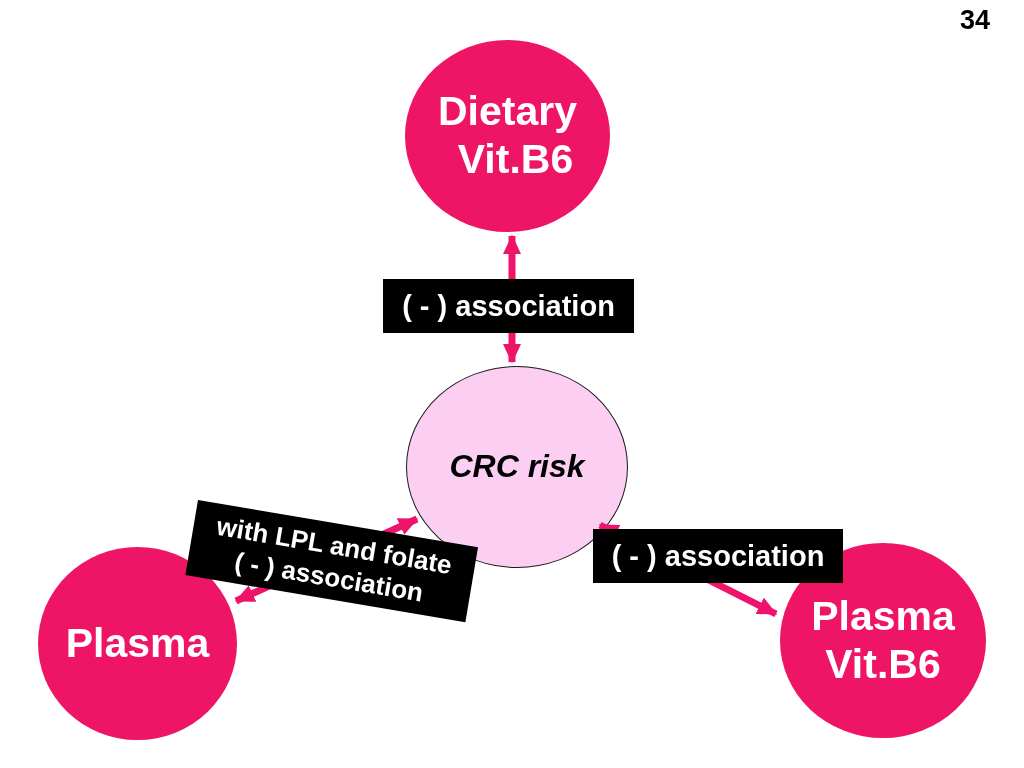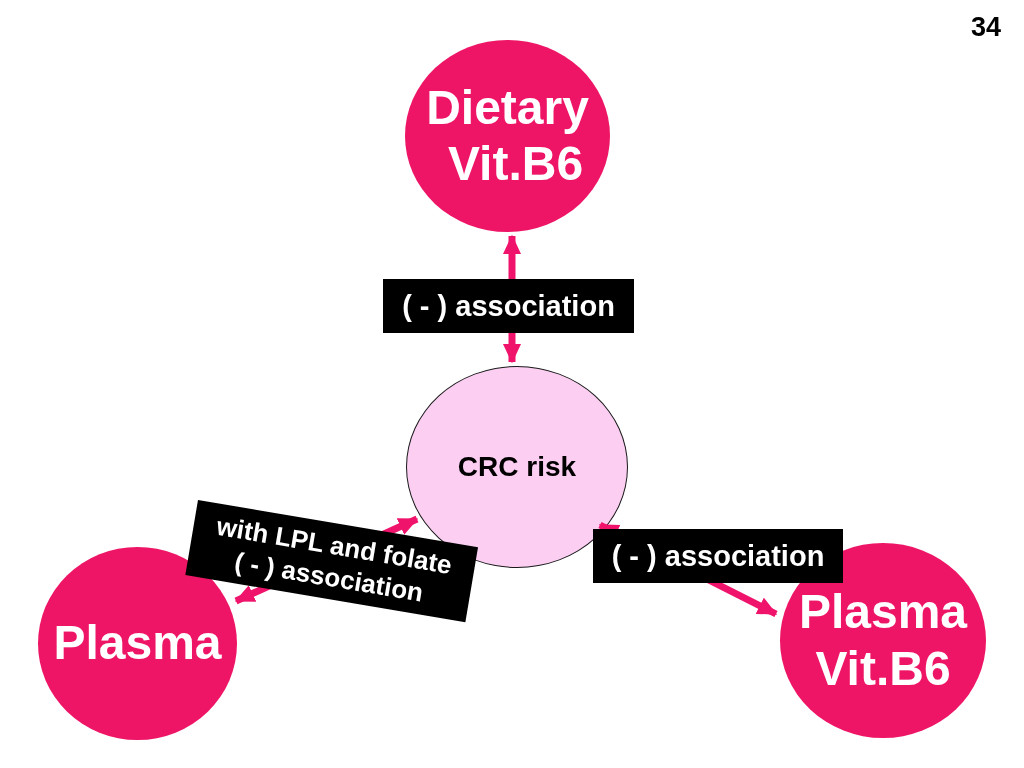--- a/index.html
+++ b/index.html
@@ -10,51 +10,52 @@
   }
   .slide {
     position: relative;
     width: 1024px;
     height: 768px;
     background: #ffffff;
     overflow: hidden;
   }
   .page-number {
     position: absolute;
-    top: 12px;
+    top: 5px;
     left: 960px;
     width: 52px;
-    text-align: center;
+    text-align: left;
     font-size: 27px;
     font-weight: bold;
     color: #000000;
     letter-spacing: 0px;
   }
   
   .circle {
     position: absolute;
     border-radius: 50%;
     display: flex;
     flex-direction: column;
     align-items: center;
     justify-content: center;
     text-align: center;
     font-weight: bold;
     line-height: 1.17;
   }
   .circle.pink {
     background: var(--circle-pink, #EE1566);
     color: var(--text-white, #ffffff);
-    font-size: 48px;
+    font-size: 41px;
   }
   .circle.light {
     background: var(--light-pink, #FBCEF2);
     border: 1.5px solid #1a1a1a;
     color: var(--text-black, #000000);
-    font-size: 28px;
+    font-size: 32px;
+    font-style: italic;
   }
   .circle .line { display: block; }
   .circle-top    { left: 405px; top: 40px;  width: 205px; height: 192px; }
   .circle-top .line2 { margin-left: 16px; }
   .circle-center { left: 406px; top: 366px; width: 222px; height: 202px; box-sizing: border-box; }
   .circle-left   { left: 38px;  top: 547px; width: 199px; height: 193px; }
   .circle-right  { left: 780px; top: 543px; width: 206px; height: 195px; }
   
   svg.arrows {
     position: absolute;

